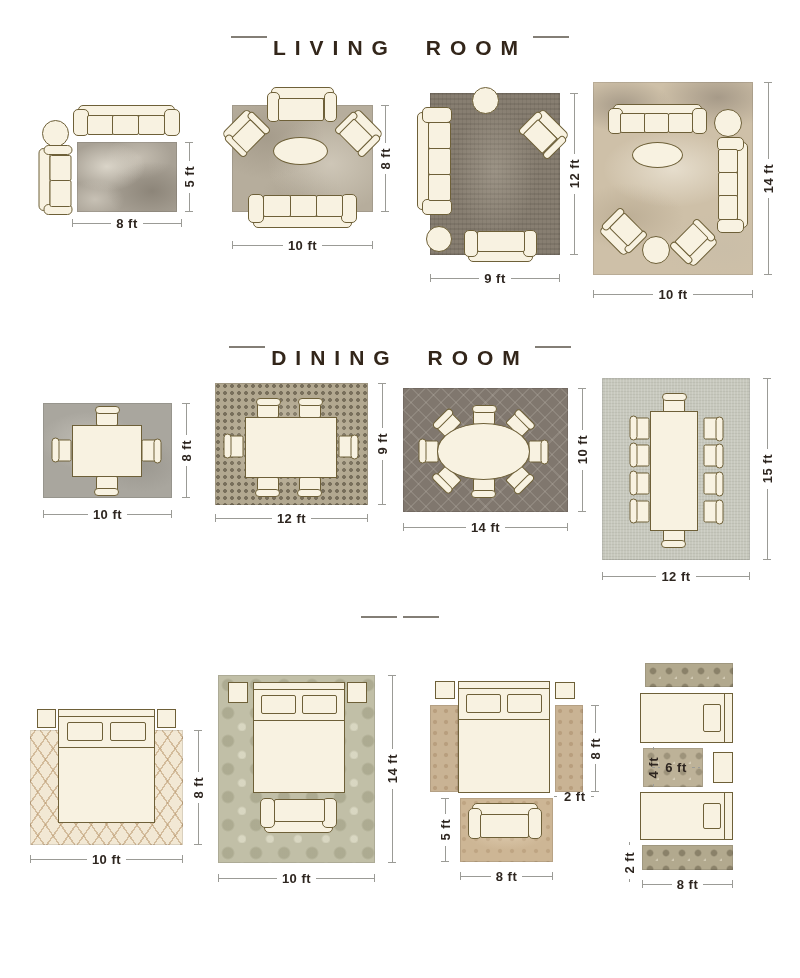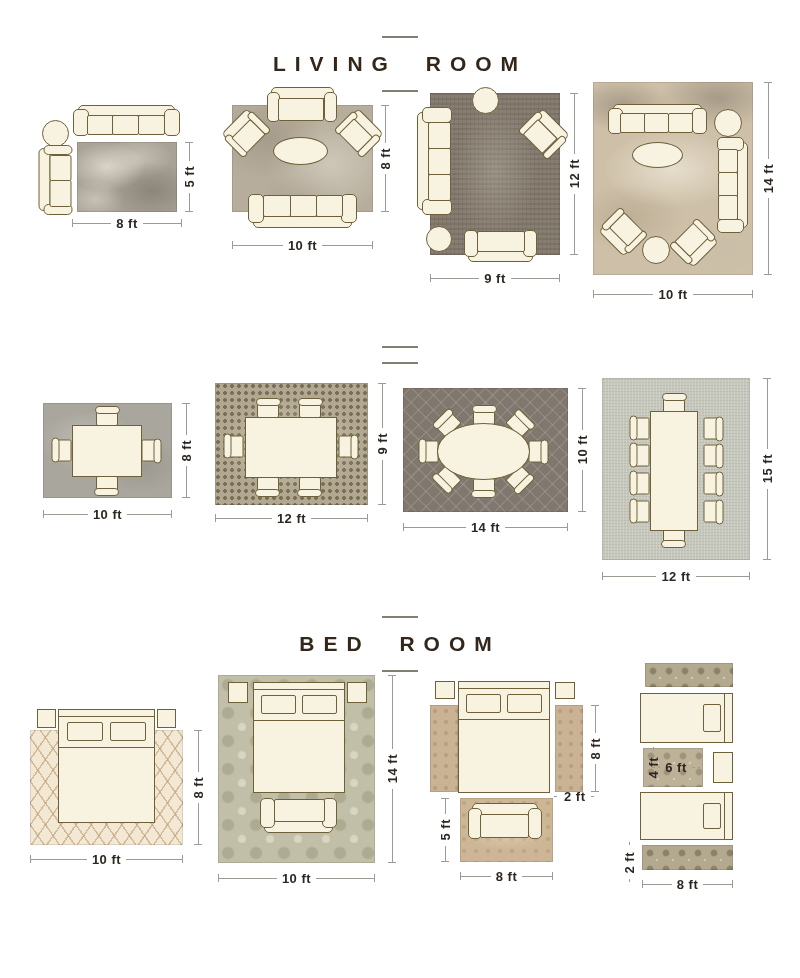--- a/index.html
+++ b/index.html
@@ -5,21 +5,21 @@
   :root{
     --cream:#f8f2e1;
     --line:#6e6038;
     --dimline:#9b9b96;
     --dimtext:#2e2620;
     --title:#33261a;
   }
   html,body{margin:0;padding:0;}
   body{background:#ffffff;font-family:"Liberation Sans",sans-serif;}
   .canvas{position:relative;width:800px;height:978px;background:#ffffff;overflow:hidden;}
-  .section-title{position:absolute;left:0;width:800px;display:flex;justify-content:center;align-items:center;gap:14px;flex-direction:column;}
+  .section-title{position:absolute;left:0;width:800px;display:flex;justify-content:center;gap:6px;}
   .section-title h2{margin:0;font-size:21px;font-weight:700;letter-spacing:9px;word-spacing:14px;color:var(--title);}
   .tdash{display:block;width:36px;height:2px;background:#837e76;}
   .layout{position:absolute;}
   .rug{position:absolute;box-shadow:inset 0 0 0 1px rgba(0,0,0,.10);}
   
   .rug-lr1{background-color:#a8a195;background-image:
     radial-gradient(ellipse 55px 35px at 30% 35%, rgba(235,230,218,.75), transparent 70%),
     radial-gradient(ellipse 65px 42px at 75% 70%, rgba(118,110,98,.55), transparent 70%),
     radial-gradient(ellipse 48px 32px at 62% 22%, rgba(225,218,205,.5), transparent 70%),
     radial-gradient(ellipse 42px 28px at 18% 82%, rgba(230,224,212,.5), transparent 70%);}
@@ -317,20 +317,21 @@
     </div>
     <div class="dim-v" style="left:167px;top:7px;height:193px">
       <i class="dl start"></i>
         <span class="txt">14 ft</span>
         <i class="dl end"></i>
     </div>
   </div>
 
   <div class="section-title" style="top:346px">
     <span class="tdash"></span>
+    <h2>DINING ROOM</h2>
     <span class="tdash"></span>
   </div>
 
   <div class="layout" style="left:40px;top:395px;width:165px;height:130px">
     <div class="rug rug-dr1" style="left:3px;top:8px;width:129px;height:95px"></div>
     <div class="chair" style="left:56px;top:14px"></div>
     <div class="chair" style="left:56px;top:81px;transform:rotate(180deg)"></div>
     <div class="chair" style="left:12px;top:47px;transform:rotate(-90deg)"></div>
     <div class="chair" style="left:99px;top:47px;transform:rotate(90deg)"></div>
     <div class="dtable" style="left:32px;top:30px;width:70px;height:52px"></div>
@@ -410,21 +411,20 @@
     </div>
     <div class="dim-v" style="left:159px;top:3px;height:182px">
       <i class="dl start"></i>
         <span class="txt">15 ft</span>
         <i class="dl end"></i>
     </div>
   </div>
 
   <div class="section-title" style="top:616px">
     <span class="tdash"></span>
-    <h2>BED ROOM</h2>
     <span class="tdash"></span>
   </div>
 
   <div class="layout" style="left:28px;top:700px;width:185px;height:170px">
     <div class="rug rug-br1" style="left:2px;top:30px;width:153px;height:115px"></div>
     <div class="nstand" style="left:9px;top:9px;width:19px;height:19px"></div>
     <div class="nstand" style="left:129px;top:9px;width:19px;height:19px"></div>
     <div class="bed" style="left:30px;top:9px;width:97px;height:114px">
       <i class="hb"></i>
       <span class="pr">

